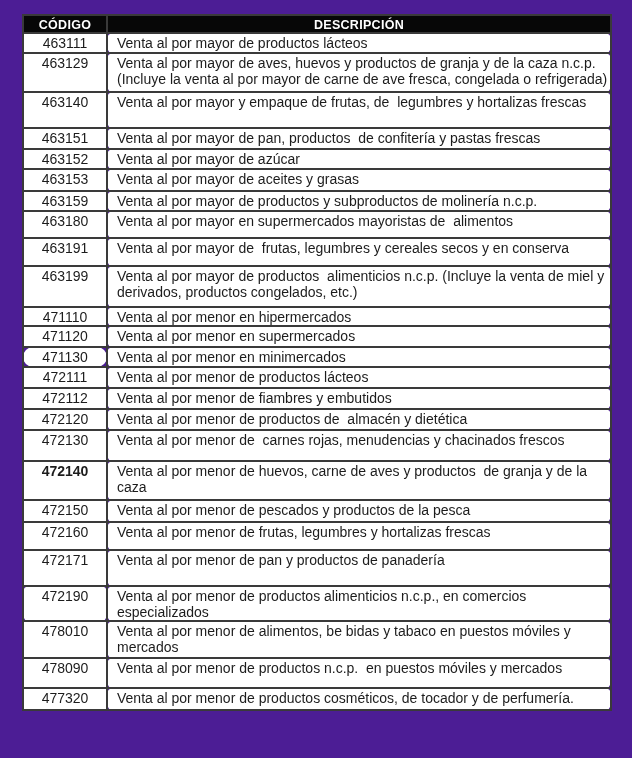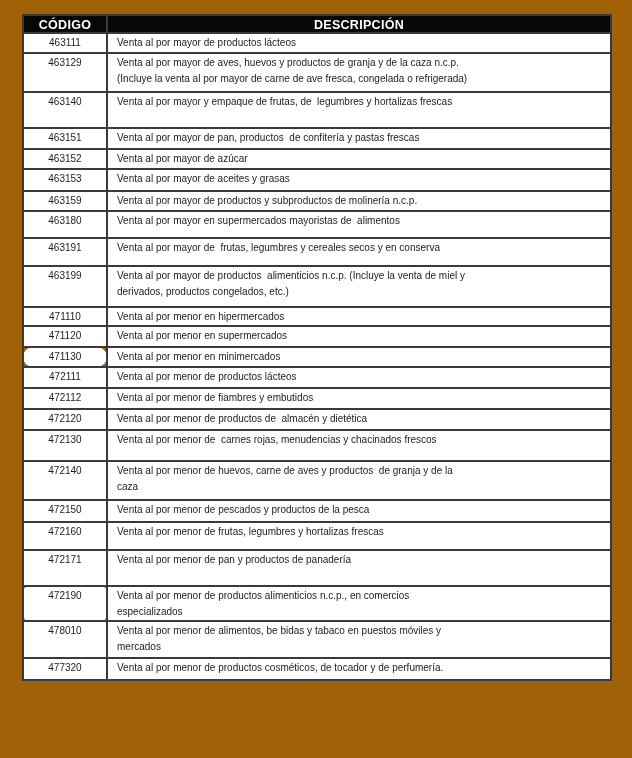--- a/index.html
+++ b/index.html
@@ -9,21 +9,21 @@
     width: 632px;
     height: 758px;
     font-family: "Liberation Sans", sans-serif;
     overflow: hidden;
   }
   .page {
     box-sizing: border-box;
     width: 632px;
     height: 758px;
     padding: 14px 22px 0 22px;
-    background: #a16207;
+    background: #4c1d95;
   }
   table.codes {
     border-collapse: collapse;
     table-layout: fixed;
     width: 588px;
     border: 2px solid #2e2e2e;
   }
   col.col-code { width: 84px; }
   col.col-desc { width: 504px; }
   th, td {
@@ -36,35 +36,36 @@
     font-size: 12.5px;
     font-weight: bold;
     letter-spacing: 0.3px;
     height: 15px;
     padding: 1px 0 0 0;
     text-align: center;
     vertical-align: middle;
   }
   tbody td {
     vertical-align: top;
-    font-size: 10px;
+    font-size: 14px;
     line-height: 16px;
     color: #1c1c1c;
     padding: 1px 0 0 0;
     background: #ffffff;
   }
   td.code {
     text-align: center;
     font-variant-numeric: tabular-nums;
   }
   td.desc {
     text-align: left;
     padding-left: 9px;
     padding-right: 0;
     white-space: pre-wrap;
+    border-radius: 6px;
   }
 </style>
 </head>
 <body>
 
 <div class="page">
   <table class="codes">
     <colgroup>
       <col class="col-code">
       <col class="col-desc">
@@ -140,21 +141,21 @@
         </tr>
         <tr>
           <td class="code" style="height: 18px;">472120</td>
           <td class="desc">Venta al por menor de productos de  almacén y dietética</td>
         </tr>
         <tr>
           <td class="code" style="height: 28px;">472130</td>
           <td class="desc">Venta al por menor de  carnes rojas, menudencias y chacinados frescos</td>
         </tr>
         <tr>
-          <td class="code" style="height: 36px;">472140</td>
+          <td class="code" style="height: 36px; font-weight: bold;">472140</td>
           <td class="desc">Venta al por menor de huevos, carne de aves y productos  de granja y de la
 caza</td>
         </tr>
         <tr>
           <td class="code" style="height: 19px;">472150</td>
           <td class="desc">Venta al por menor de pescados y productos de la pesca</td>
         </tr>
         <tr>
           <td class="code" style="height: 25px; margin-top: 24px;">472160</td>
           <td class="desc">Venta al por menor de frutas, legumbres y hortalizas frescas</td>
@@ -167,18 +168,22 @@
           <td class="code" style="height: 32px; border-radius: 6px;">472190</td>
           <td class="desc">Venta al por menor de productos alimenticios n.c.p., en comercios
 especializados</td>
         </tr>
         <tr>
           <td class="code" style="height: 34px;">478010</td>
           <td class="desc">Venta al por menor de alimentos, be bidas y tabaco en puestos móviles y
 mercados</td>
         </tr>
         <tr>
+          <td class="code" style="height: 27px;">478090</td>
+          <td class="desc">Venta al por menor de productos n.c.p.  en puestos móviles y mercados</td>
+        </tr>
+        <tr>
           <td class="code" style="height: 19px;">477320</td>
           <td class="desc">Venta al por menor de productos cosméticos, de tocador y de perfumería.</td>
         </tr>
       </tbody>
   </table>
 </div>
 
 </body></html>

